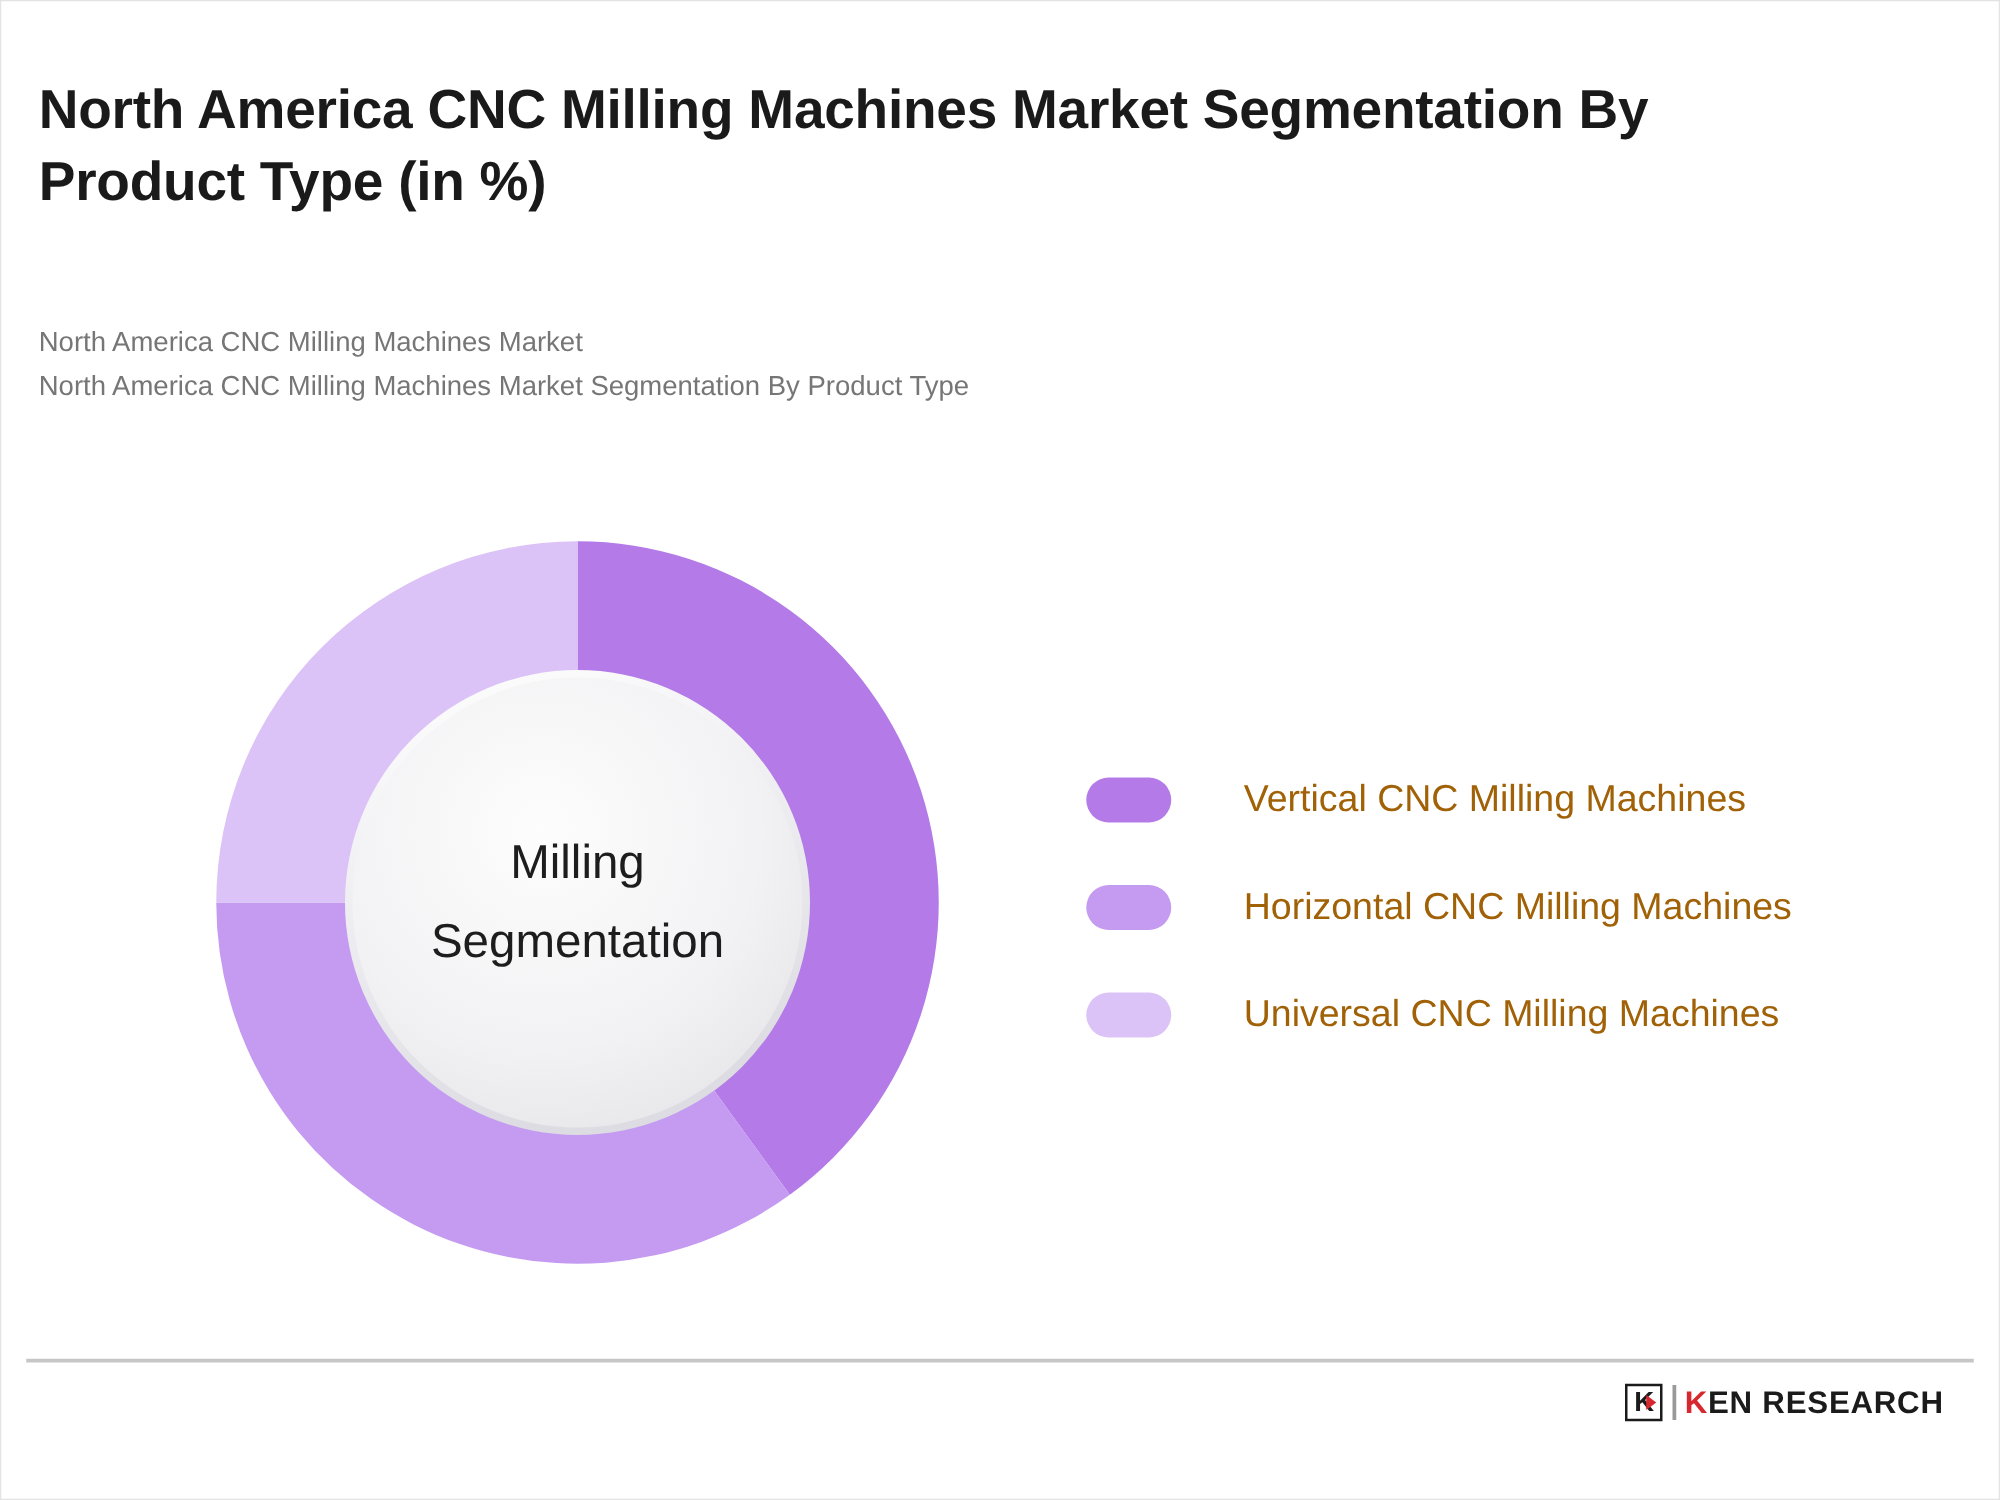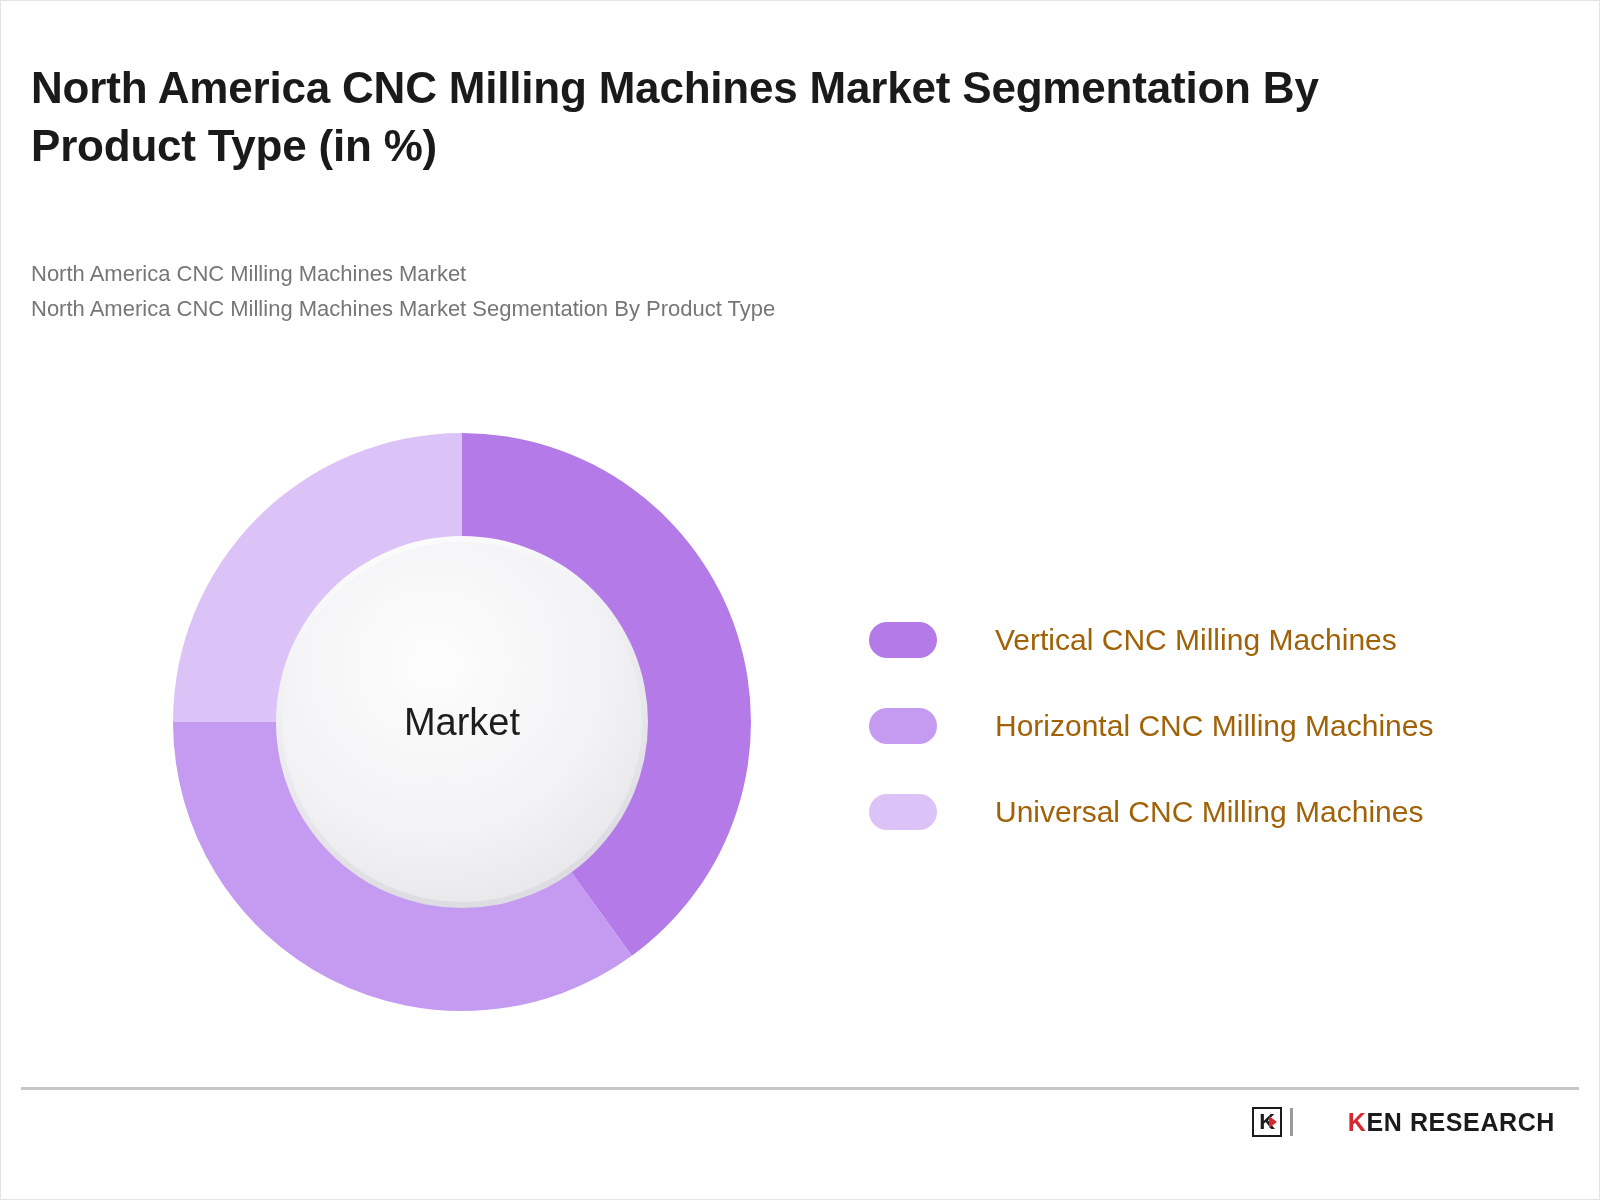--- a/index.html
+++ b/index.html
@@ -190,21 +190,20 @@
     flex: 0 0 auto;
   }
 
   .brand-text {
     font-size: 25px;
     font-weight: bold;
     color: #1b1b1b;
     letter-spacing: 0.6px;
     white-space: nowrap;
     position: relative;
-    margin-left: 48px;
   }
 
   .brand-text .accent {
     color: #d8282f;
   }
 </style>
 </head>
 <body>
 
 <div class="slide">
@@ -239,21 +238,22 @@
 
         <path id="seg-1" d="M 458.86993791252473 522.8059113743598 A 289 289 0 0 1 0 289.00000000000006 L 109 289 A 180 180 0 0 0 394.80134541264516 434.62305898749054 Z" fill="#C49BF0"></path>
 
         <path id="seg-2" d="M 0 289.00000000000006 A 289 289 0 0 1 288.99999999999994 0 L 288.99999999999994 109 A 180 180 0 0 0 109 289 Z" fill="#DCC3F7"></path>
 
         <circle cx="289" cy="289" r="186" fill="url(#holeRing)"></circle>
         <circle cx="289" cy="289" r="180" fill="url(#holeGrad)"></circle>
       </svg>
 
       <div class="center-label">
-        <div>Market</div>
+        <div>Milling</div>
+        <div>Segmentation</div>
       </div>
     </div>
 
     <div class="legend">
       <div class="legend-item">
         <span class="legend-swatch" id="sw-0" style="background: rgb(179, 122, 232);"></span>
         <span class="legend-label">Vertical CNC Milling Machines</span>
       </div>
       <div class="legend-item">
         <span class="legend-swatch" id="sw-1" style="background: rgb(196, 155, 240);"></span>

